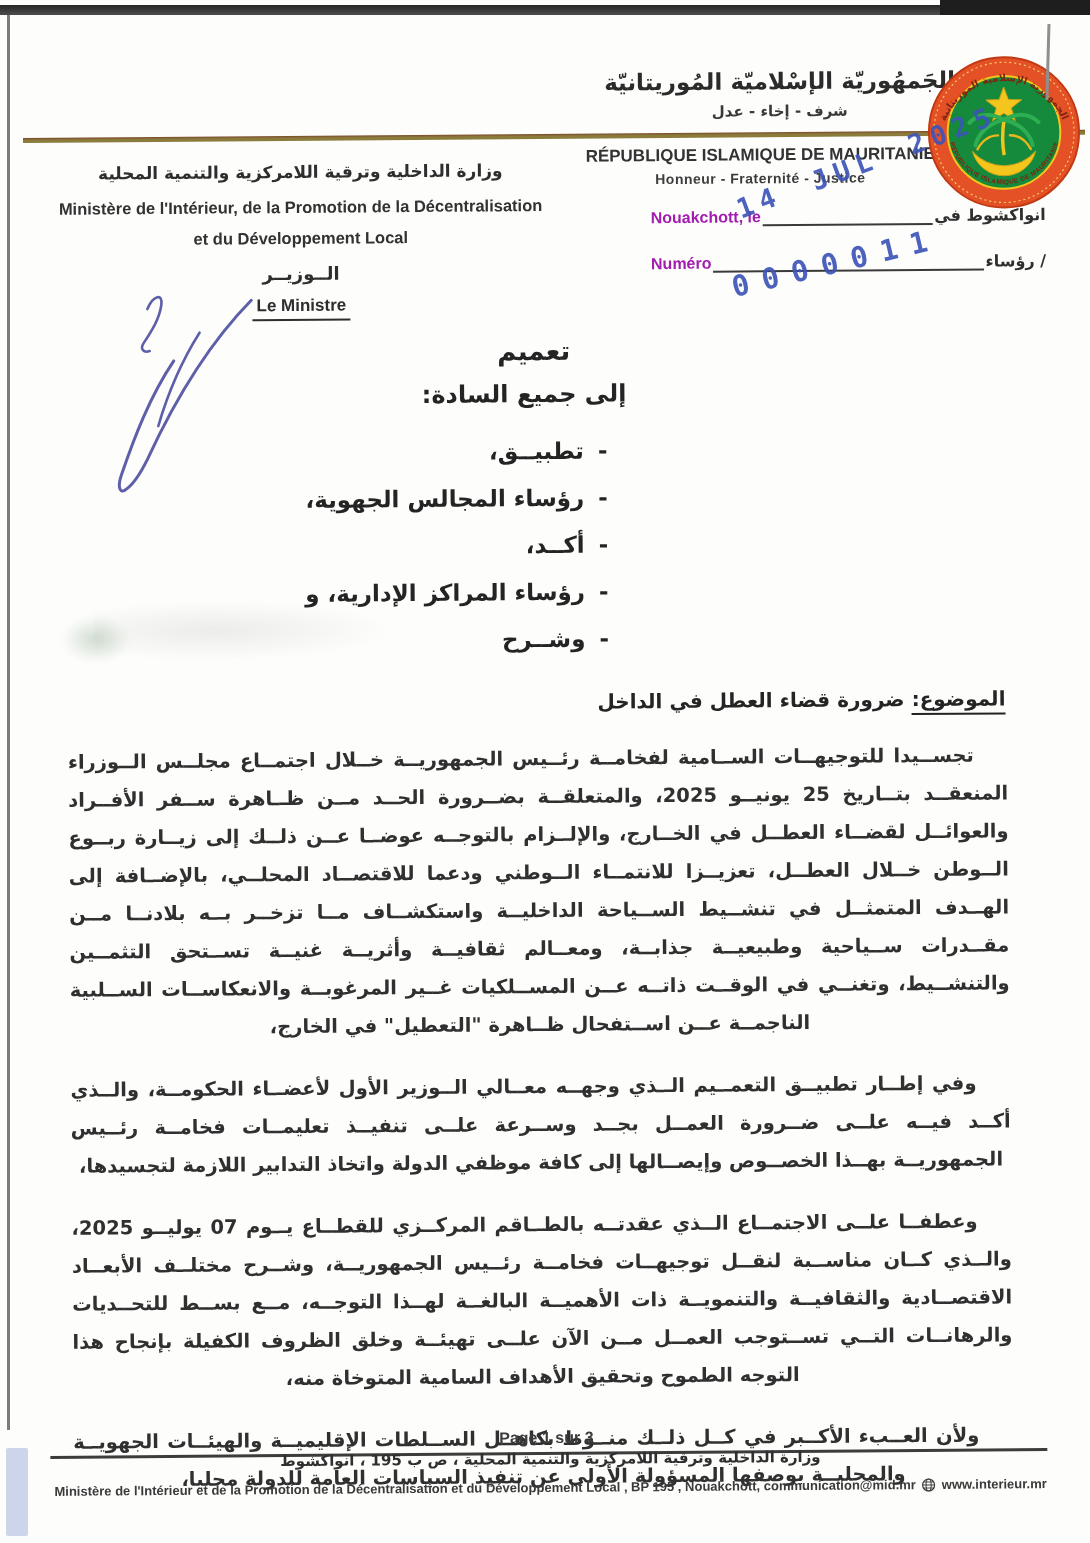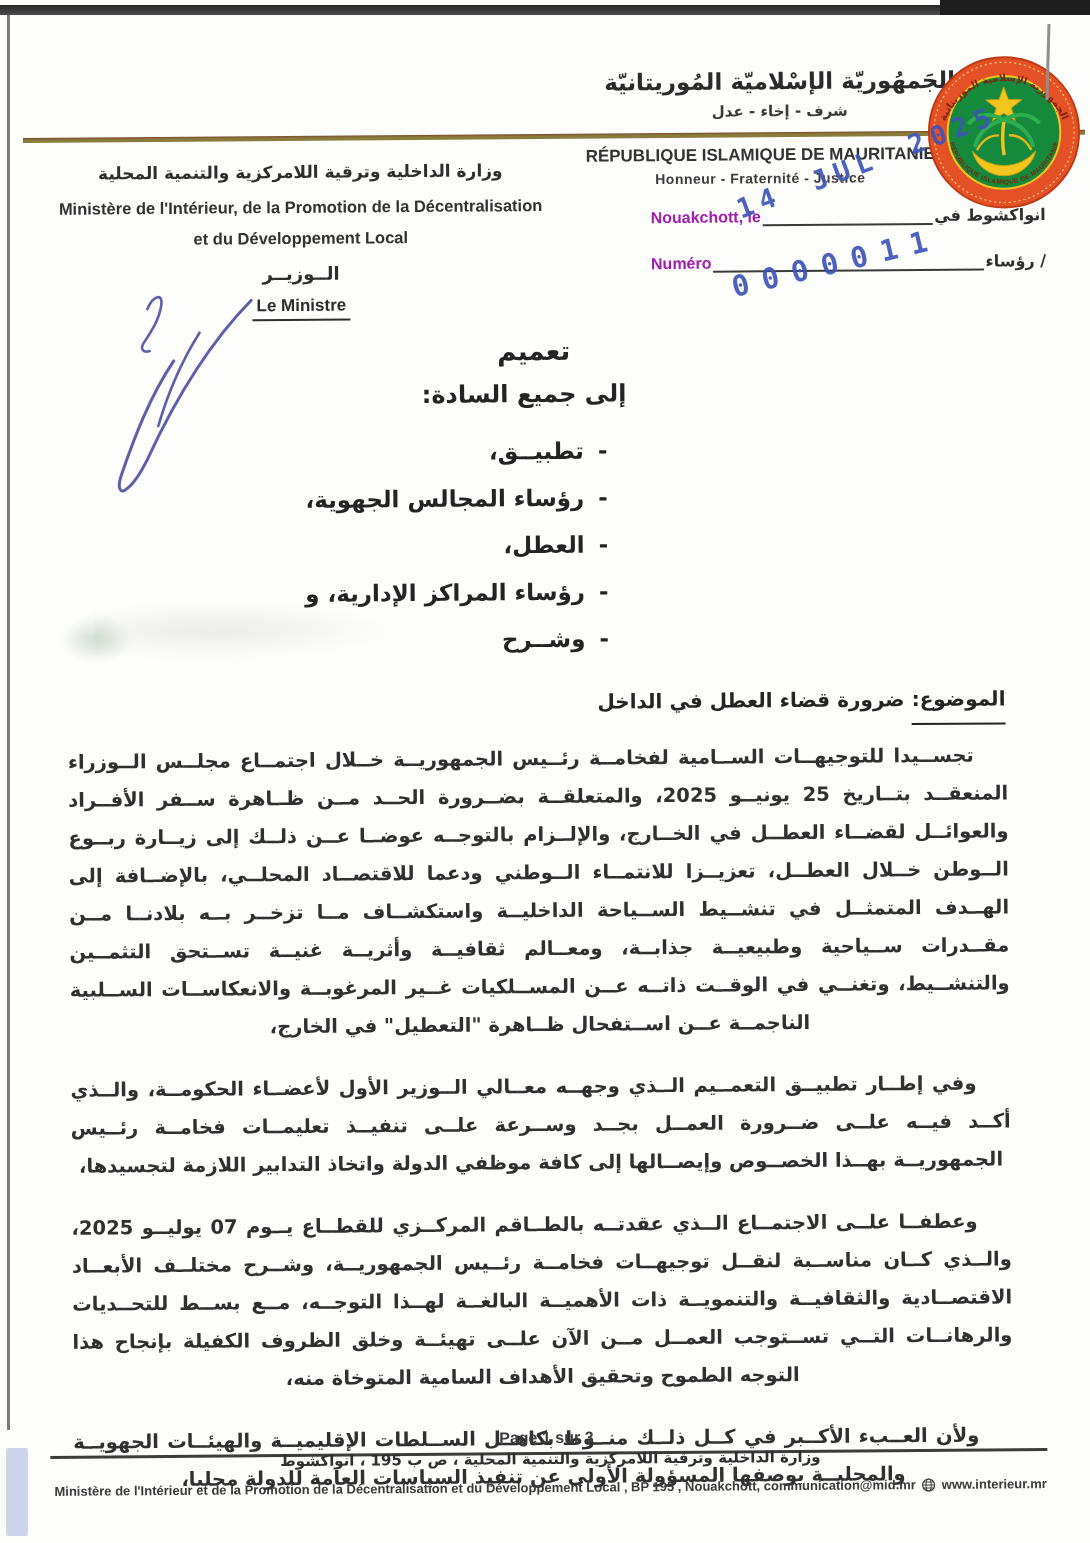--- a/index.html
+++ b/index.html
@@ -58,21 +58,21 @@
   
   .doc-title{position:absolute;left:0;right:0;top:336px;text-align:center;
     transform:translateX(-8px);font-weight:bold;font-size:26px;color:#242424;}
   .doc-saluts{position:absolute;left:0;right:0;top:380px;text-align:center;
     transform:translateX(-18px);font-weight:bold;font-size:24px;color:#242424;direction:rtl;}
   .recipients{position:absolute;right:480px;top:428px;direction:rtl;text-align:right;}
   .recipients .item{display:flex;gap:14px;font-weight:bold;font-size:23px;color:#242424;
     line-height:47px;white-space:nowrap;}
   .subject{position:absolute;right:84px;left:80px;top:690px;direction:rtl;text-align:right;
     font-weight:bold;font-size:20px;color:#242424;}
-  .subject .subj-label{border-bottom:2.5px solid #242424;padding-bottom:12px;}
+  .subject .subj-label{border-bottom:2.5px solid #242424;padding-bottom:2px;}
   .doc-body{position:absolute;left:68px;right:82px;top:740px;direction:rtl;}
   .doc-body p{
     margin:0 0 24px;font-family:"DejaVu Sans",sans-serif;font-weight:bold;
     font-size:19.5px;line-height:1.95;color:#303030;
     text-align:justify;text-align-last:center;text-indent:34px;
   }
   
   .footer-line{position:absolute;left:45px;right:48px;top:1452px;height:2.5px;background:#3c3c3c;}
   .page-info{position:absolute;left:494px;top:1429px;font-weight:bold;font-size:16px;color:#3d3d3d;}
   .footer-ar{position:absolute;left:0;right:0;top:1450px;text-align:center;
@@ -168,21 +168,21 @@
     <div class="item">
         <span>-</span>
         <span>تطبيــق،</span>
       </div>
     <div class="item">
         <span>-</span>
         <span>رؤساء المجالس الجهوية،</span>
       </div>
     <div class="item">
         <span>-</span>
-        <span>العطل،</span>
+        <span>أكــد،</span>
       </div>
     <div class="item">
         <span>-</span>
         <span>رؤساء المراكز الإدارية، و</span>
       </div>
     <div class="item">
         <span>-</span>
         <span>وشــرح</span>
       </div>
   </div>

